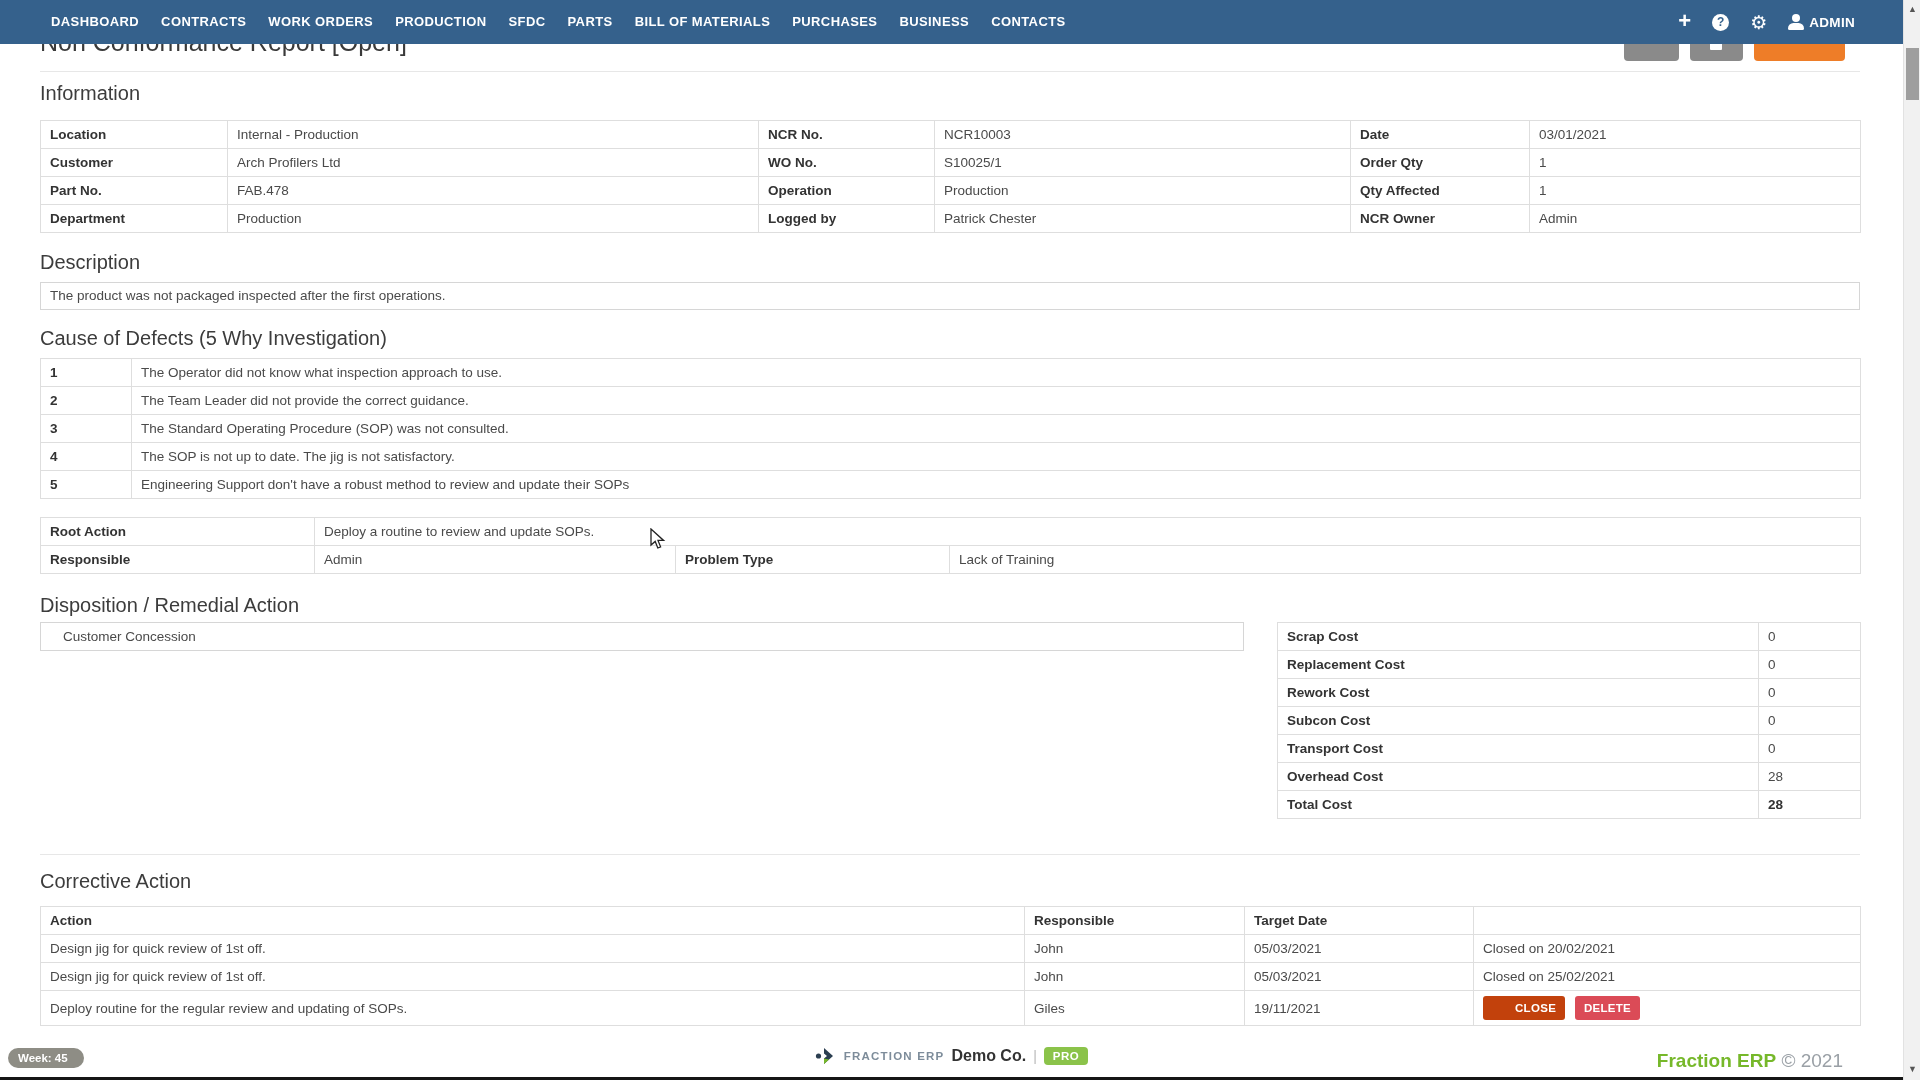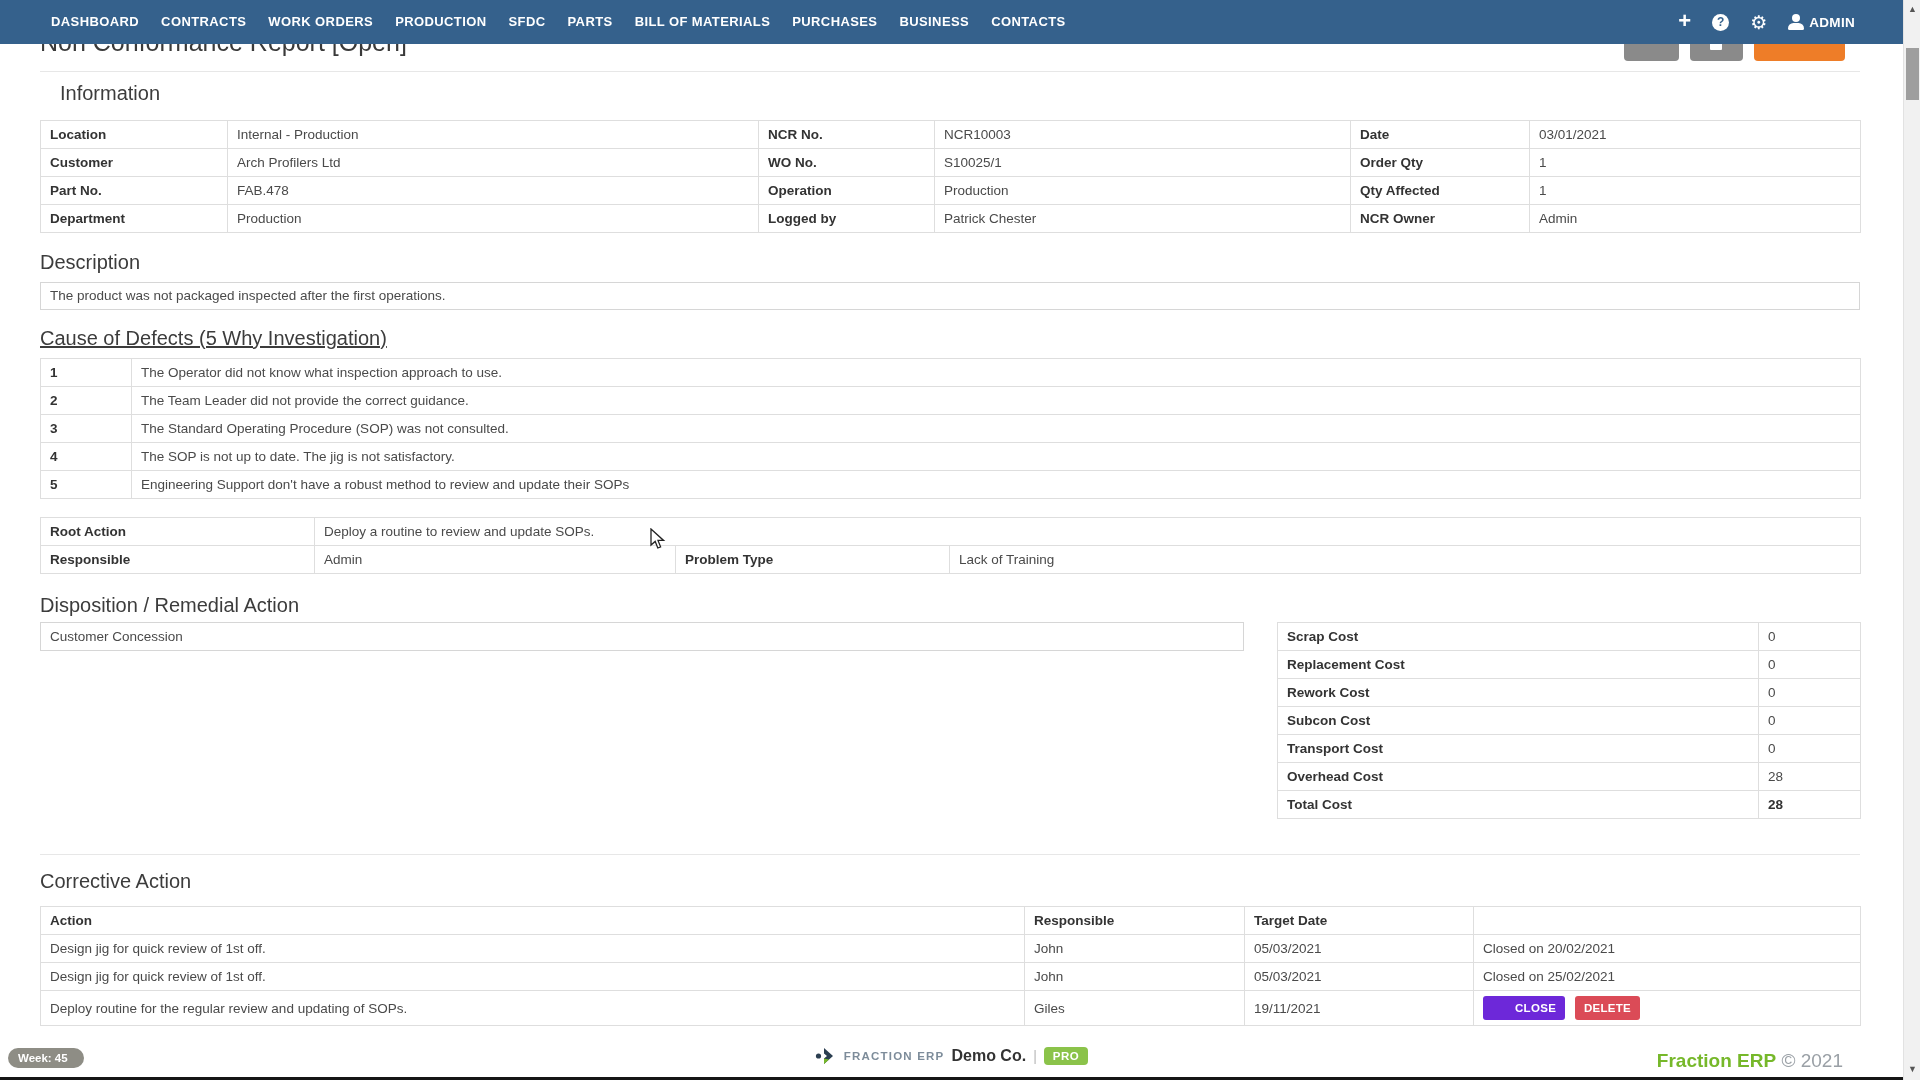--- a/index.html
+++ b/index.html
@@ -62,33 +62,33 @@
               border:1px solid #d6d6d6; font-size:13.5px; padding:5px 9px; color:#4a4a4a; }
 
   .cause-table { position:absolute; left:40px; top:314px; width:1820px; }
   .cause-table td { height:28px; }
 
   .root-table { position:absolute; left:40px; top:473px; width:1820px; }
   .root-table td { height:28px; }
   .root-table .lbl { text-align:left; }
 
   .disp-box { position:absolute; left:40px; top:578px; width:1204px; height:29px;
-              border:1px solid #d6d6d6; font-size:13.5px; padding:6px 9px; color:#4a4a4a; }
+              border:1px solid #d6d6d6; font-size:13.5px; padding:6px 22px; color:#4a4a4a; }
 
   .cost-table { position:absolute; left:1277px; top:578px; width:583px; }
   .cost-table td { height:28px; }
 
   .corr-table { position:absolute; left:40px; top:862px; width:1820px; }
   .corr-table td,.corr-table th { height:28px; text-align:left; }
   .corr-table th { font-size:13.5px; color:#333; }
   .corr-table .btn-row td { height:33px; }
   .action-btn { display:inline-block; border:none; border-radius:3px; color:#fff;
                 font-size:11.5px; font-weight:bold; letter-spacing:.3px; padding:6px 9px;
                 margin-right:6px; cursor:pointer; font-family:"Liberation Sans", sans-serif; }
-  .btn-close { background:#6d28d9;padding-left:32px; }
+  .btn-close { background:#c2410c;padding-left:32px; }
   .btn-delete { background:#db4b57; }
 
   
   .footer { position:absolute; left:0; bottom:3px; width:1903px; height:36px; background:#fff; }
   .footer-badges { position:absolute; left:8px; top:7px; display:flex; gap:18px;flex-direction:column; }
   .badge-pill { background:#8e8d85; color:#fff; font-size:11.5px; font-weight:bold;
                 padding:4px 10px; border-radius:11px; white-space:nowrap; }
   .footer-brand { position:absolute; left:0; right:0; top:6px; display:flex; justify-content:center;
                   align-items:center; gap:7px; }
   .brand-prefix { color:#7d8c9a; font-size:11.5px; font-weight:bold; letter-spacing:1.2px; }
@@ -136,21 +136,21 @@
   <div class="page-title">Non Conformance Report [Open]</div>
 
   <div class="top-buttons">
     <button class="tb tb-gray"></button>
     <button class="tb tb-gray2"></button>
     <button class="tb tb-orange"></button>
   </div>
 
   <div class="hr-line" style="top:27px;"></div>
 
-  <div class="sec-heading" style="top:38px;margin-left:20px;">Information</div>
+  <div class="sec-heading" style="top:38px;">Information</div>
   <table class="info-table">
     <colgroup>
         <col style="width:187px">
         <col style="width:531px">
         <col style="width:176px">
         <col style="width:416px">
         <col style="width:179px">
         <col style="width:331px">
       </colgroup>
     <tbody>
@@ -185,21 +185,21 @@
       <td>Patrick Chester</td>
       <td class="lbl">NCR Owner</td>
       <td>Admin</td>
     </tr>
   </tbody>
     </table>
 
   <div class="sec-heading" style="top:207px;">Description</div>
   <div class="desc-box">The product was not packaged inspected after the first operations.</div>
 
-  <div class="sec-heading" style="top:283px;text-decoration:underline;">Cause of Defects (5 Why Investigation)</div>
+  <div class="sec-heading" style="top:283px;">Cause of Defects (5 Why Investigation)</div>
   <table class="cause-table">
     <colgroup>
         <col style="width:91px">
         <col style="width:1729px">
       </colgroup>
     <tbody>
         <tr>
       <td class="lbl">1</td>
       <td>The Operator did not know what inspection approach to use.</td>
     </tr>

